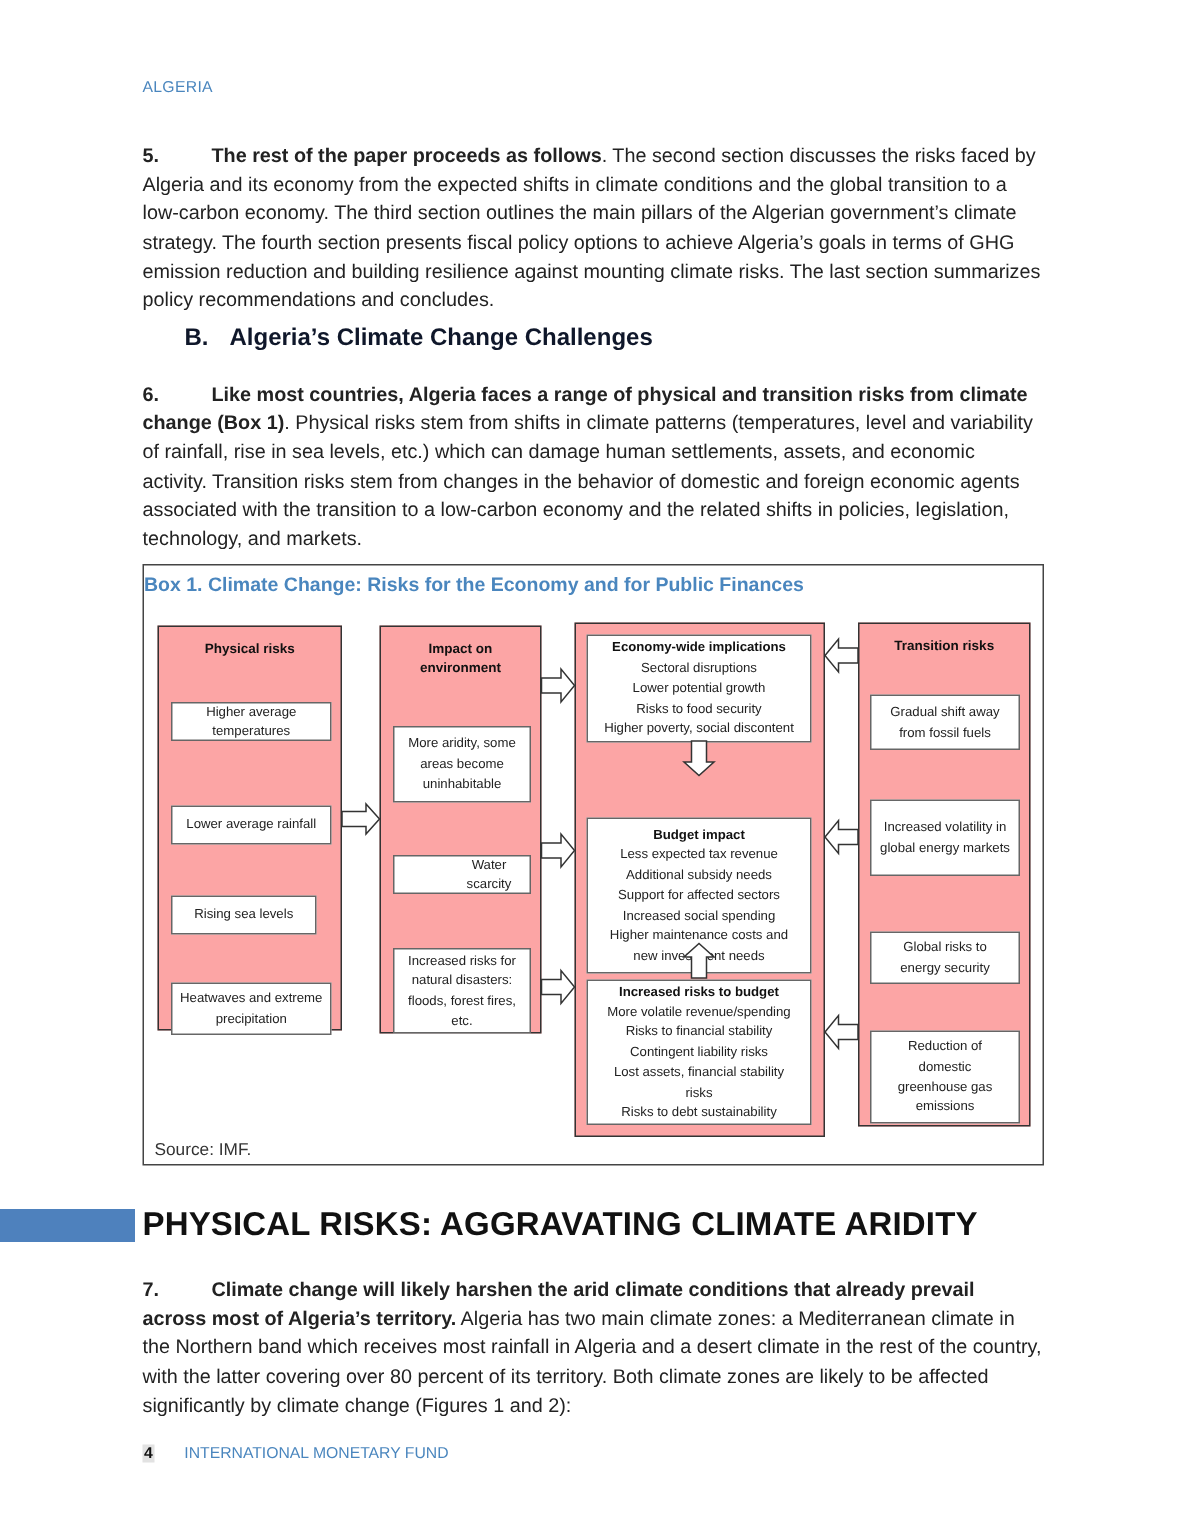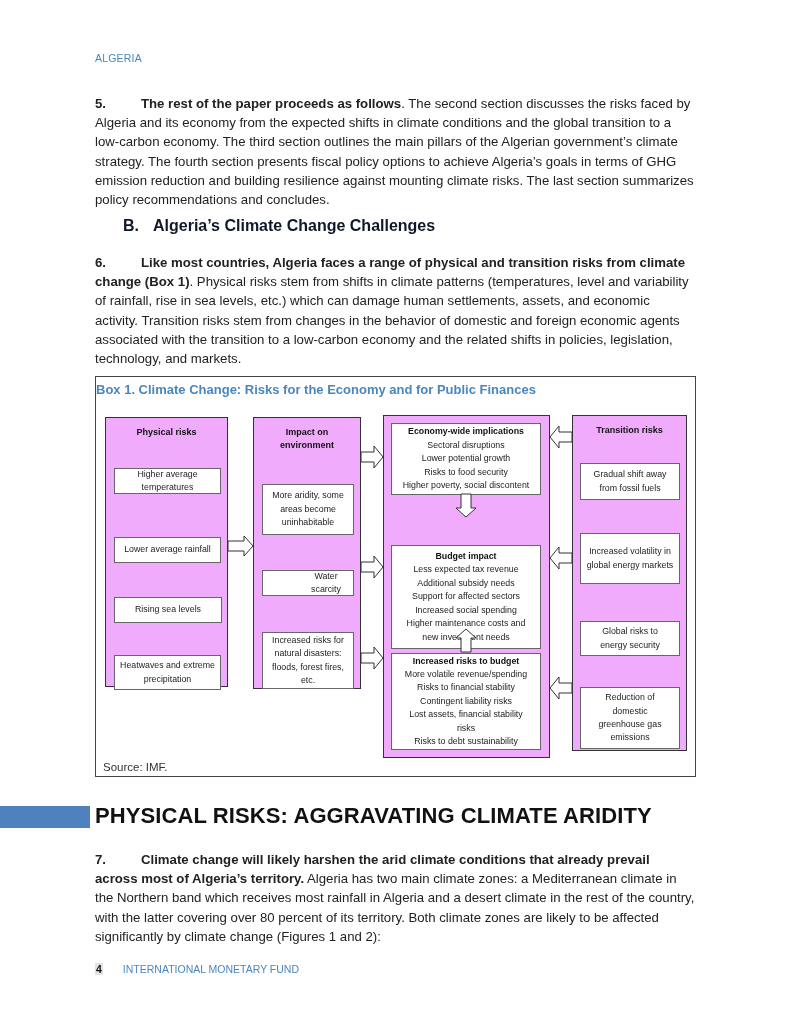--- a/index.html
+++ b/index.html
@@ -13,21 +13,21 @@
   .para b { font-weight: bold; }
 
   .section-b { position: absolute; left: 95px; top: 217px; font-size: 16px; font-weight: bold; color: #0f172a; margin-left: 28px; }
   .section-b .letter { display: inline-block; width: 30px; }
 
   
   .box1 { position: absolute; left: 95px; top: 376px; width: 601px; height: 401px; border: 1px solid #444; }
   .box1-title { position: absolute; left: 0; right: 0; top: 5px; text-align: left; font-size: 13px; font-weight: bold; color: #4a86be; }
   .box1-source { position: absolute; left: 7px; top: 384px; font-size: 11.5px; color: #333; }
 
-  .col { position: absolute; border: 1px solid #333; background: #f0abfc; }
+  .col { position: absolute; border: 1px solid #333; background: #fca5a5; }
   .col-title { position: absolute; left: 0; right: 0; text-align: center; font-size: 9px; font-weight: bold; color: #111; line-height: 13px; }
   .ibox { position: absolute; border: 1px solid #666; background: #fff; font-size: 8.8px; line-height: 13.4px; text-align: center; color: #222; display: flex; flex-direction: column; justify-content: center; align-items: center; }
   .ibox .hd { font-weight: bold; color: #111; }
 
   svg.arrows { position: absolute; left: 0; top: 0; width: 601px; height: 401px; pointer-events: none; }
 
   .blue-bar { position: absolute; left: 0; top: 806px; width: 90px; height: 22px; background: #4e81bd; }
   .section-heading { position: absolute; left: 95px; top: 803px; font-size: 22px; font-weight: bold; color: #111; letter-spacing: 0.1px; }
 
   .footer { position: absolute; left: 95px; top: 963px; font-size: 10.5px; color: #4a86be; }
@@ -48,21 +48,21 @@
   <div class="box1-title">Box 1. Climate Change: Risks for the Economy and for Public Finances</div>
 
   <div class="col" style="left:9px; top:40px; width:123px; height:270px;">
     <div class="col-title" style="top:8px;">Physical risks</div>
     <div class="ibox" style="left:8px; top:50px; width:107px; height:26px;">
         <span>Higher average temperatures</span>
       </div>
     <div class="ibox" style="left:8px; top:119px; width:107px; height:26px;">
         <span>Lower average rainfall</span>
       </div>
-    <div class="ibox" style="left:8px; top:179px; width:108px; height:26px;">
+    <div class="ibox" style="left:8px; top:179px; width:97px; height:26px;">
         <span>Rising sea levels</span>
       </div>
     <div class="ibox" style="left:8px; top:237px; width:107px; height:35px;">
         <span>Heatwaves and extreme precipitation</span>
       </div>
   </div>
 
   <div class="col" style="left:157px; top:40px; width:108px; height:272px;">
     <div class="col-title" style="top:8px; padding:0 14px;">Impact on environment</div>
     <div class="ibox" style="left:8px; top:66px; width:92px; height:51px;">

